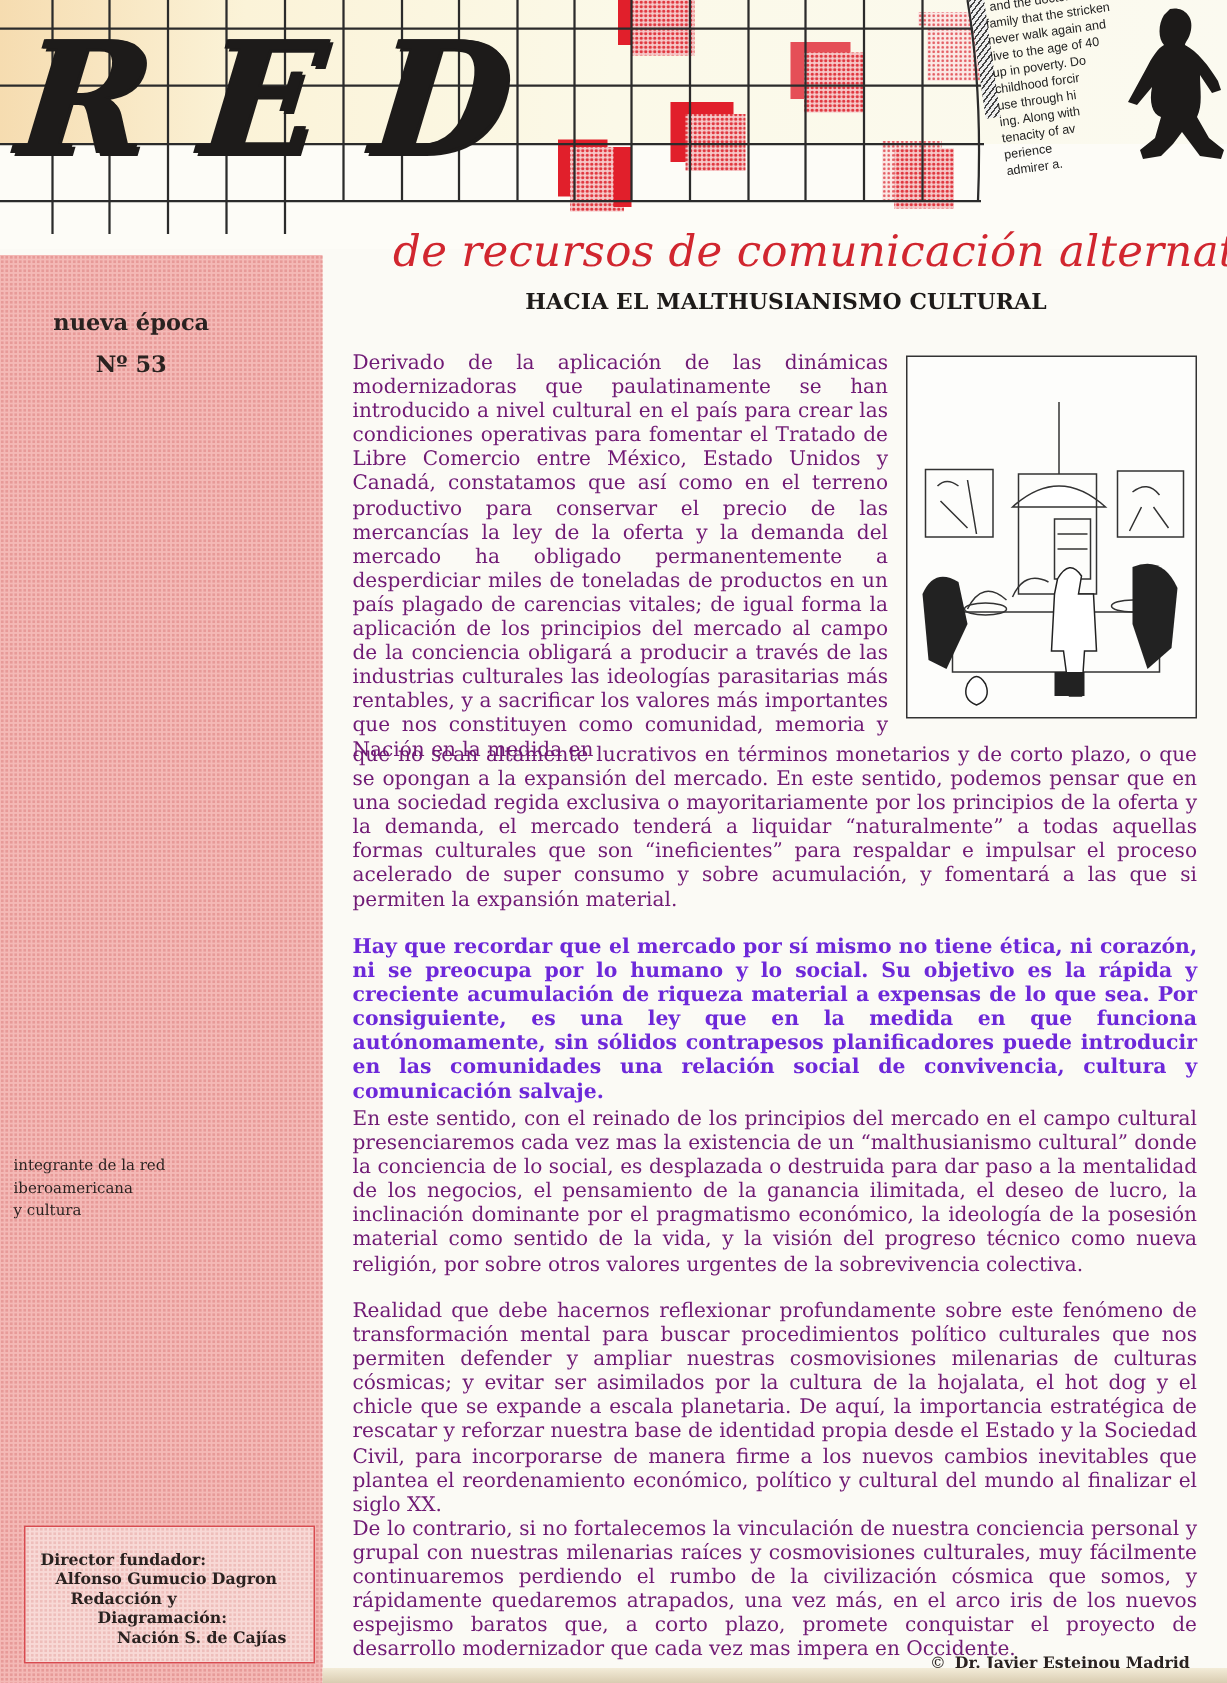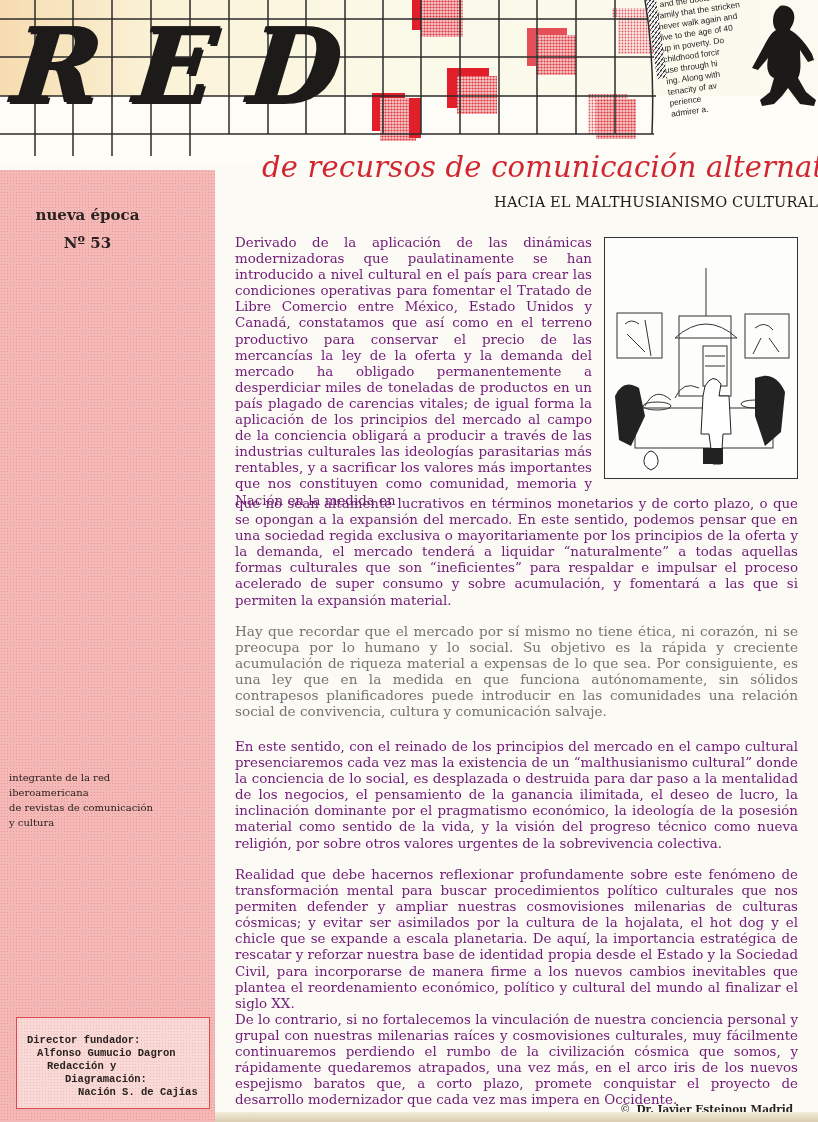--- a/index.html
+++ b/index.html
@@ -51,32 +51,32 @@
     background-size:3px 3px;
   }
   .sb-edition { position:absolute; left:0; width:175px; text-align:center; font-weight:bold; font-size:15px; color:#2a2220; }
   .sb-network { position:absolute; left:9px; top:600px; font-weight:normal; font-size:10px; line-height:15px; color:#2a2220; }
   .sb-network span { display:block; }
   .credits {
     position:absolute; left:16px; top:847px; width:192px; height:90px;
     border:1.5px solid #d84a4f; background:#f8d9d6;
     background-image: radial-gradient(#eebebb 0.9px, transparent 1px);
     background-size:3px 3px;
-    font-weight:bold; font-size:10.5px; line-height:13px; color:#2a2220;font-family:Liberation Mono, monospace;
+    font-weight:bold; font-size:10.5px; line-height:13px; color:#2a2220;
   }
   .credits span { position:absolute; white-space:nowrap; }
   .headline {
-    position:absolute; left:230px; top:193px; width:588px; text-align:right;
-    font-weight:normal; font-size:14.6px; color:#1e1b19; letter-spacing:0.1px;
+    position:absolute; left:230px; top:193px; width:588px; text-align:center;
+    font-weight:bold; font-size:14.6px; color:#1e1b19; letter-spacing:0.1px;
   }
   .para {
     position:absolute; left:235px; font-size:13.4px; line-height:16.1px; color:#701a75;
     text-align:justify;
   }
-  .para.bold { font-weight:normal; color:#737373; font-size:13.6px; }
+  .para.bold { font-weight:bold; color:#6d28d9; font-size:13.6px; }
   .figure {
     position:absolute; left:604px; top:237px; width:192px; height:240px;
     border:1.5px solid #333; background:#fdfdfb;
   }
   .signature {
     position:absolute; left:620px; top:1103px; font-size:10.5px; font-weight:bold; color:#2a2220;
     white-space:nowrap;
   }
   .signature .copy { font-weight:normal; margin-right:6px; }
   .bottom-fade {
@@ -169,21 +169,20 @@
 
 <div class="subtitle">de recursos de comunicación alternativa</div>
 
 <aside class="sidebar">
   <div class="sb-edition" style="top:36px;">nueva época</div>
   <div class="sb-edition" style="top:64px;">Nº 53</div>
 
   <div class="sb-network">
     <span>integrante  de la red</span>
     <span>iberoamericana</span>
-    <span>de revistas de comunicación</span>
     <span>y cultura</span>
   </div>
 
   <div class="credits">
     <span style="left:10px; top:16px;">Director fundador:</span>
     <span style="left:20px; top:29px;">Alfonso Gumucio Dagron</span>
     <span style="left:30px; top:42px;">Redacción y</span>
     <span style="left:48px; top:55px;">Diagramación:</span>
     <span style="left:61px; top:68px;">Nación S. de Cajías</span>
   </div>

